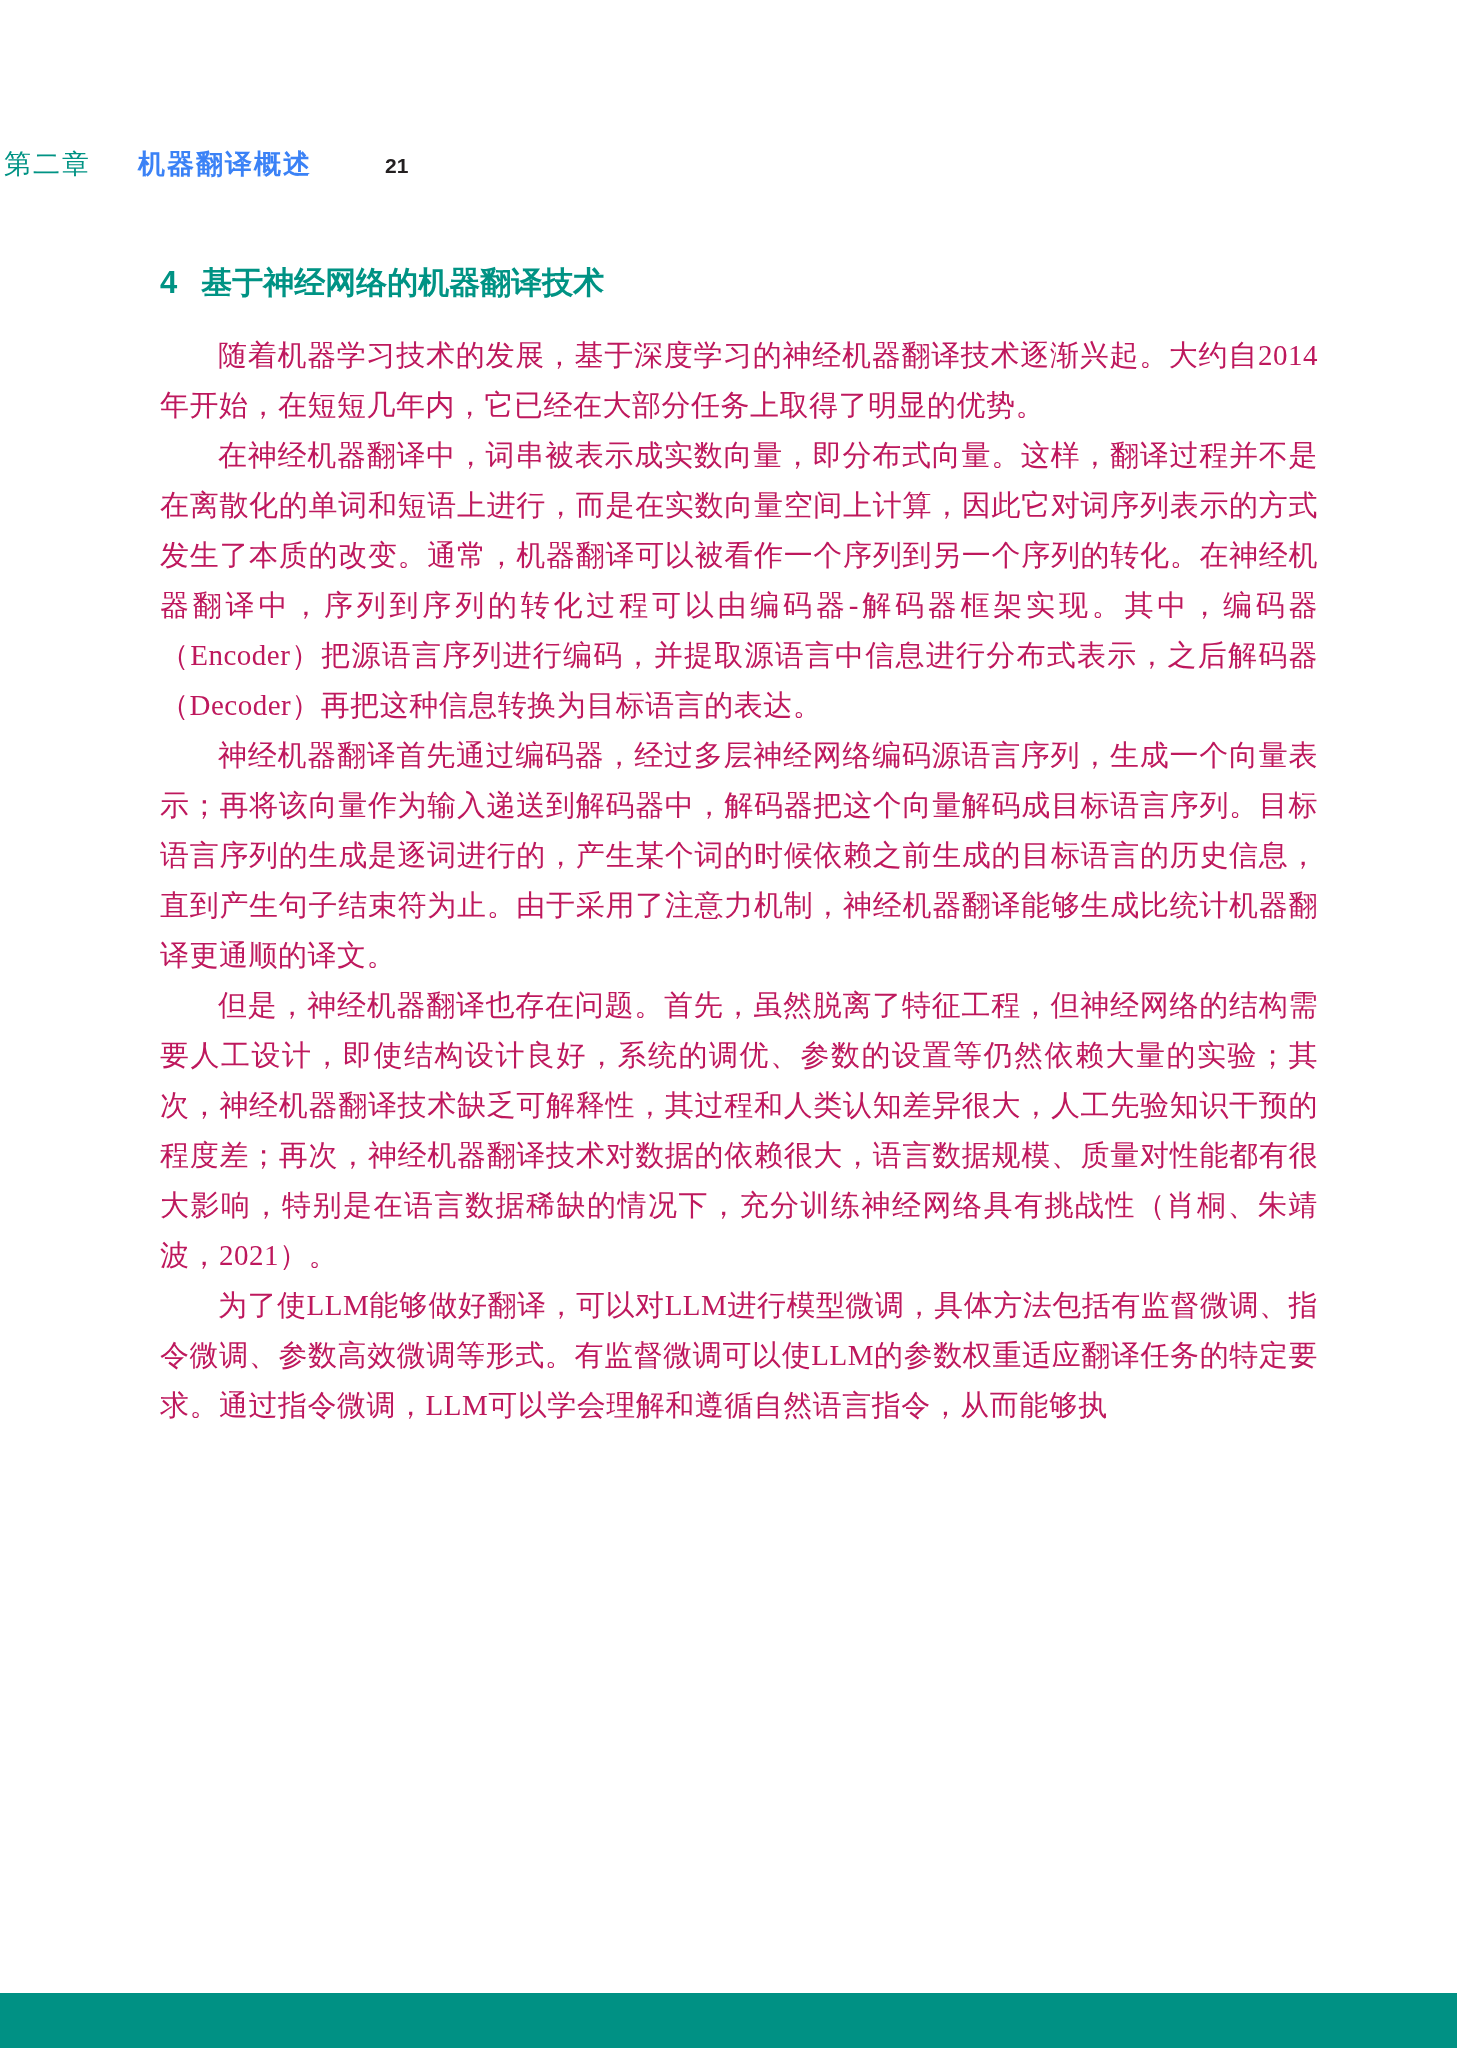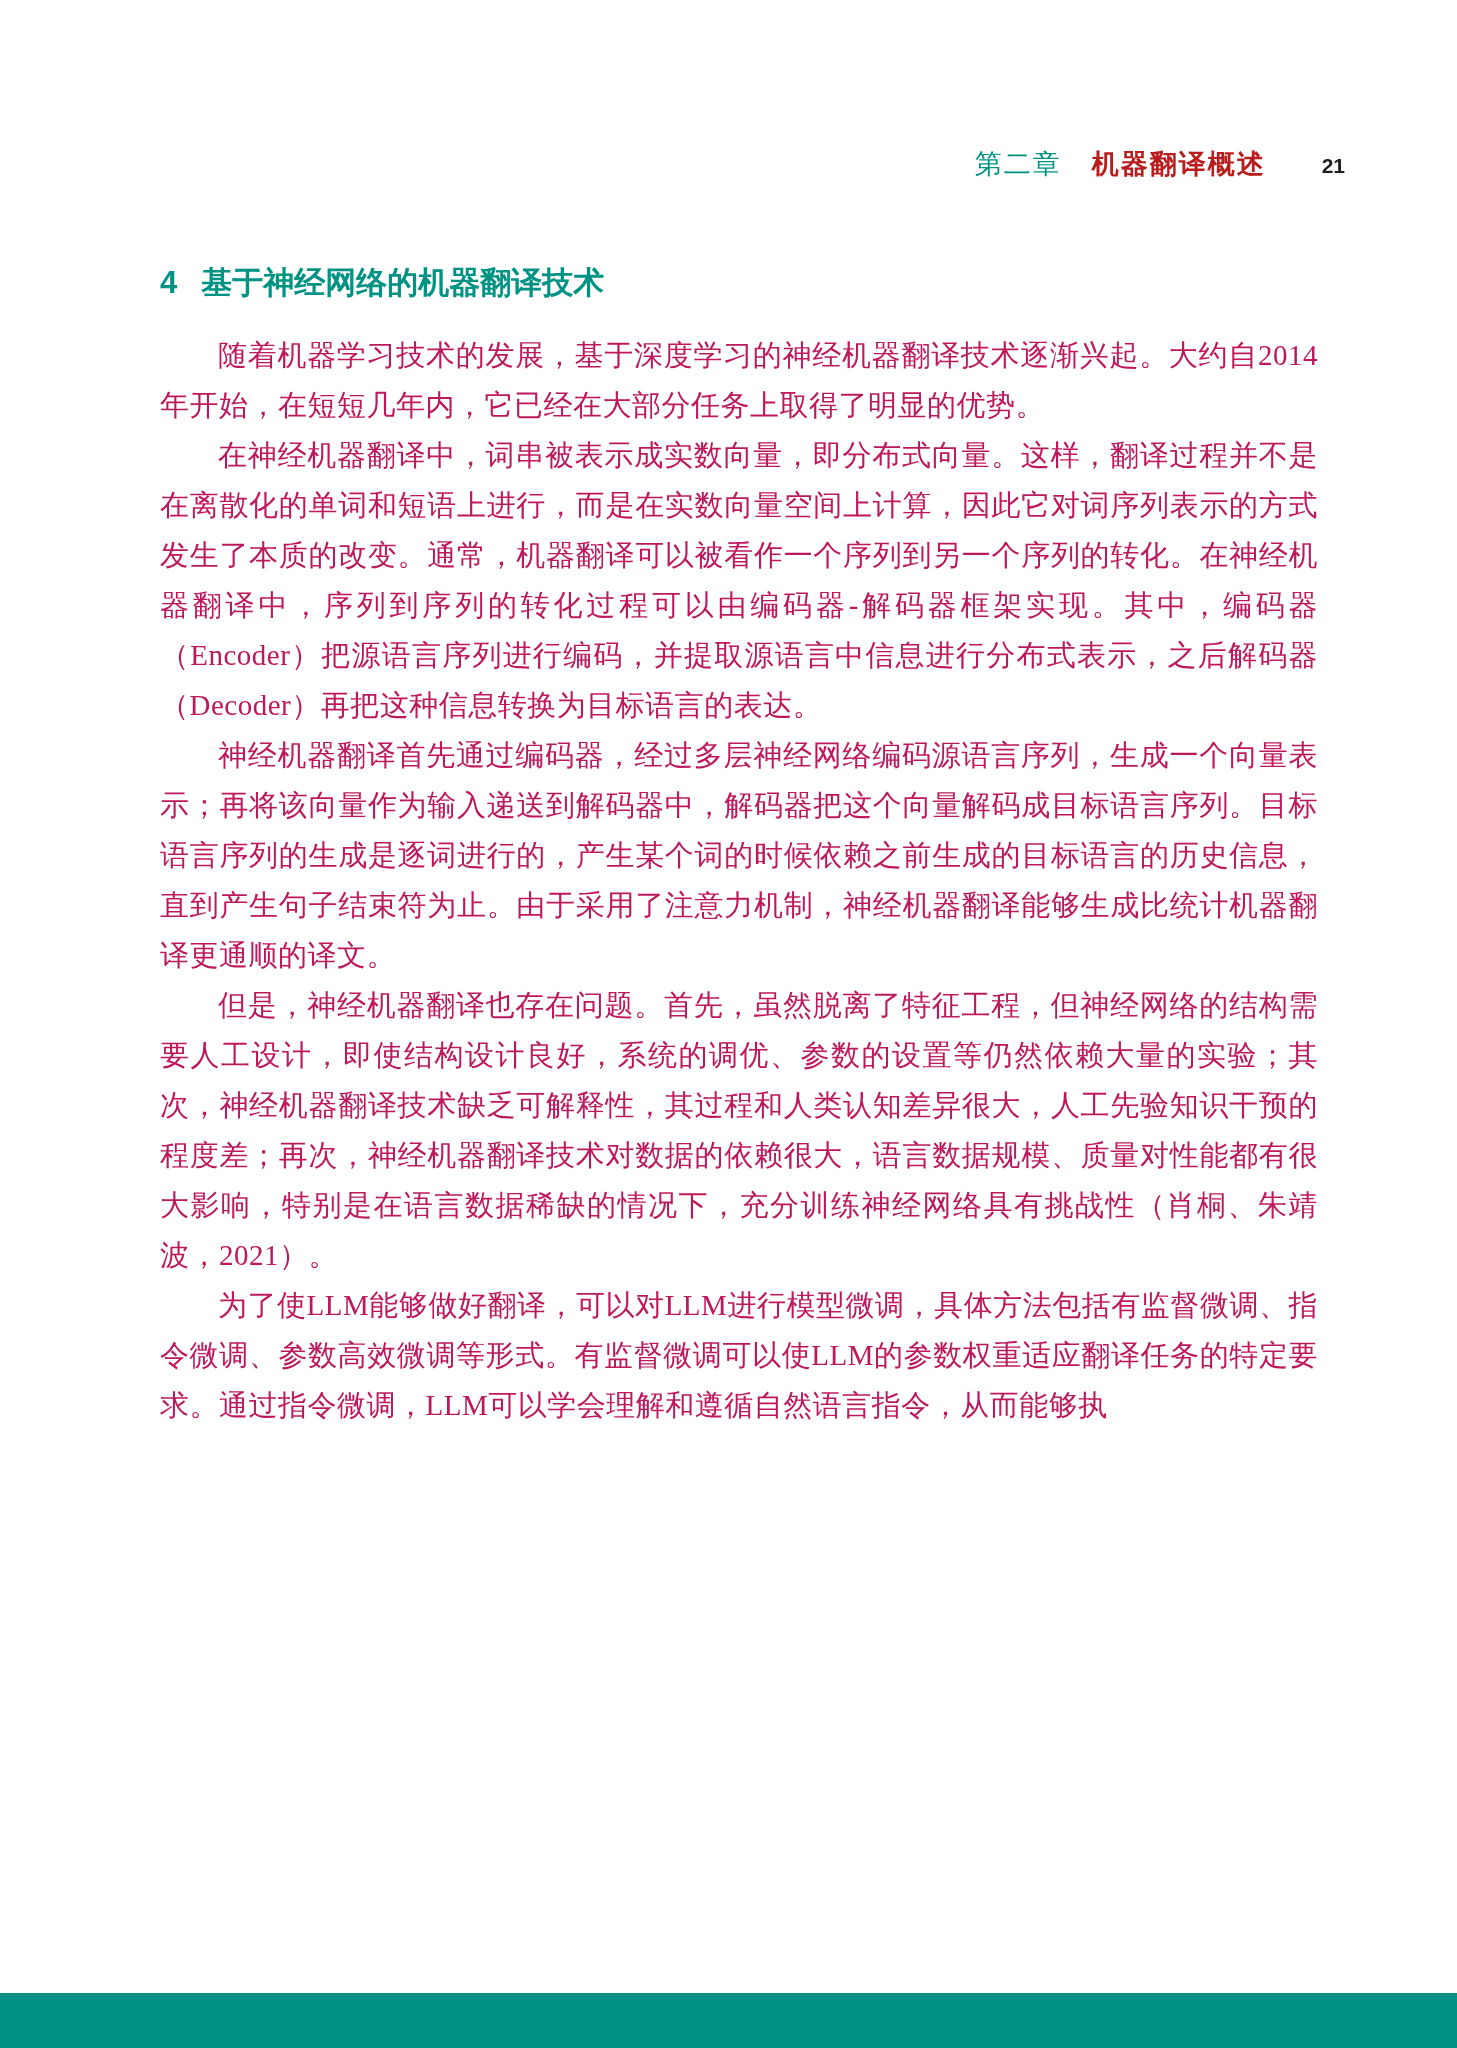--- a/index.html
+++ b/index.html
@@ -11,35 +11,36 @@
     background: #ffffff;
     overflow: hidden;
     font-family: "Liberation Serif", "DejaVu Serif", serif;
     color: #232020;
   }
 
   
   .running-header {
     position: absolute;
     top: 146px;
-    left: 12px;
+    left: 4px;
     right: 112px;
     display: flex;
-    justify-content: flex-end;
+    justify-content: flex-start;
     align-items: baseline;
     white-space: nowrap;
+    gap: 17px;
   }
   .chap-label {
     color: #009384;
     font-size: 27px;
     letter-spacing: 2px;
     margin-right: 30px;
   }
   .chap-title {
-    color: #b91c1c;
+    color: #3b82f6;
     font-weight: bold;
     font-size: 27px;
     letter-spacing: 2px;
   }
   .page-num {
     font-family: "Liberation Sans", "DejaVu Sans", sans-serif;
     font-weight: bold;
     font-size: 21px;
     margin-left: 56px;
     color: #231f20;

